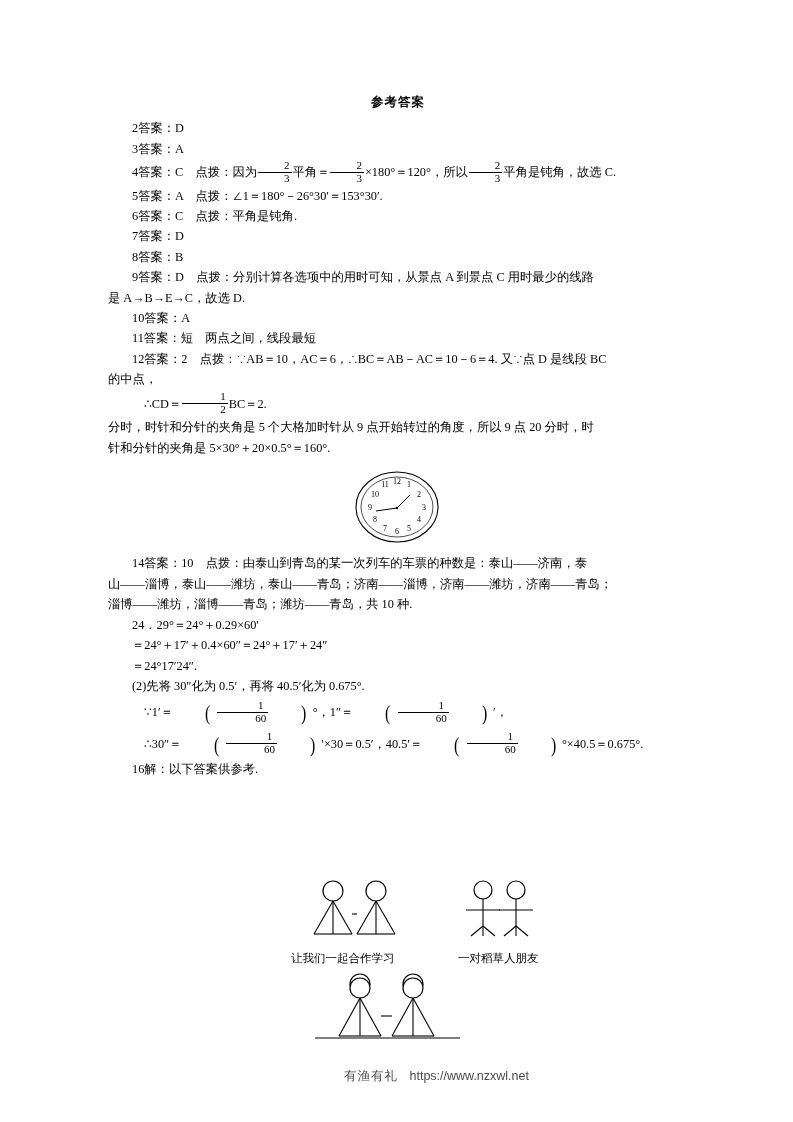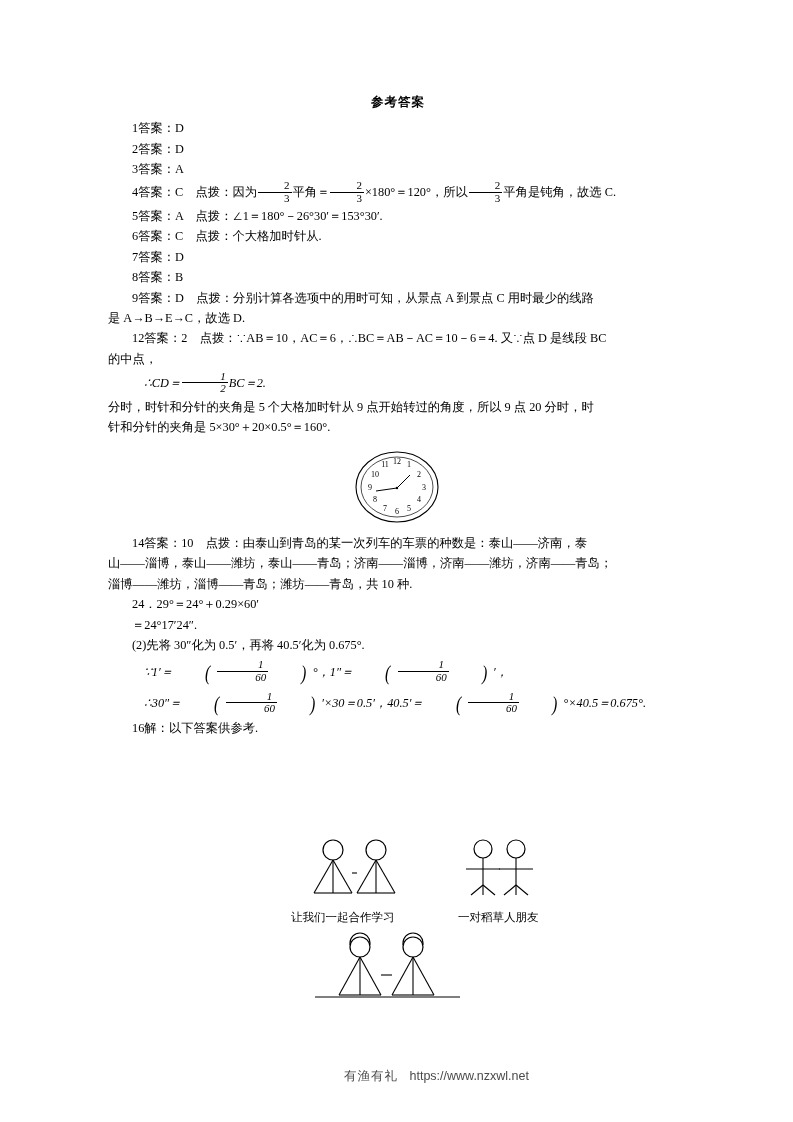--- a/index.html
+++ b/index.html
@@ -32,21 +32,21 @@
     font-size: 12.5px;
     font-weight: bold;
     margin: 0 0 7px 0;
     letter-spacing: 1px;
   }
   .p {
     margin: 0 0 0.5px 0;
     text-indent: 0;
   }
   .p.ind { text-indent: 24px; }
-  .p.ind2 { text-indent: 36px; font-style: italic; }
+  .p.ind2 { text-indent: 36px; }
 
   
   .frac {
     display: inline-block;
     vertical-align: -0.48em;
     text-align: center;
     font-size: 11px;
     line-height: 1.04;
     margin: 0 1px;
   }
@@ -101,34 +101,35 @@
   .footer .cn { letter-spacing: 1px; }
 </style>
 </head>
 <body>
 
 <div class="page">
   <div class="content">
 
     <div class="title">参考答案</div>
 
-    <div class="p ind">1答案：D</div>
     <div class="p ind">2答案：D</div>
     <div class="p ind">3答案：A</div>
 
     <div class="p ind" style="line-height:2.1;">
       <span>4答案：C　点拨：因为</span><span class="frac"><span class="num">2</span><span class="den">3</span></span><span>平角＝</span><span class="frac"><span class="num">2</span><span class="den">3</span></span><span>×180°＝120°，所以</span><span class="frac"><span class="num">2</span><span class="den">3</span></span><span>平角是钝角，故选 C.</span>
     </div>
 
     <div class="p ind">5答案：A　点拨：∠1＝180°－26°30′＝153°30′.</div>
-    <div class="p ind">6答案：C　点拨：个大格加时针从.</div>
+    <div class="p ind">6答案：C　点拨：平角是钝角.</div>
     <div class="p ind">7答案：D</div>
     <div class="p ind">8答案：B</div>
     <div class="p ind">9答案：D　点拨：分别计算各选项中的用时可知，从景点 A 到景点 C 用时最少的线路</div>
     <div class="p">是 A→B→E→C，故选 D.</div>
+    <div class="p ind">10答案：A</div>
+    <div class="p ind">11答案：短　两点之间，线段最短</div>
     <div class="p ind">12答案：2　点拨：∵AB＝10，AC＝6，∴BC＝AB－AC＝10－6＝4. 又∵点 D 是线段 BC</div>
     <div class="p">的中点，</div>
 
     <div class="p ind2" style="line-height:2.2;">
       <span>∴CD＝</span><span class="frac"><span class="num">1</span><span class="den">2</span></span><span>BC＝2.</span>
     </div>
 
     <div class="p">分时，时针和分针的夹角是 5 个大格加时针从 9 点开始转过的角度，所以 9 点 20 分时，时</div>
     <div class="p">针和分针的夹角是 5×30°＋20×0.5°＝160°.</div>
 
@@ -154,20 +155,21 @@
           <circle cx="43" cy="44" r="1.2" fill="#000"></circle>
         </svg>
       </div>
     </div>
 
     <div class="p ind">14答案：10　点拨：由泰山到青岛的某一次列车的车票的种数是：泰山——济南，泰</div>
     <div class="p">山——淄博，泰山——潍坊，泰山——青岛；济南——淄博，济南——潍坊，济南——青岛；</div>
     <div class="p">淄博——潍坊，淄博——青岛；潍坊——青岛，共 10 种.</div>
 
     <div class="p ind">24．29°＝24°＋0.29×60′</div>
+    <div class="p ind">＝24°＋17′＋0.4×60″＝24°＋17′＋24″</div>
     <div class="p ind">＝24°17′24″.</div>
     <div class="p ind">(2)先将 30″化为 0.5′，再将 40.5′化为 0.675°.</div>
 
     <div class="p ind2" style="line-height:2.5;">
       <span>∵1′＝</span><span class="bigparen">(</span><span class="frac"><span class="num">1</span><span class="den">60</span></span><span class="bigparen">)</span><span>°，1″＝</span><span class="bigparen">(</span><span class="frac"><span class="num">1</span><span class="den">60</span></span><span class="bigparen">)</span><span>′，</span>
     </div>
 
     <div class="p ind2" style="line-height:2.5;">
       <span>∴30″＝</span><span class="bigparen">(</span><span class="frac"><span class="num">1</span><span class="den">60</span></span><span class="bigparen">)</span><span>′×30＝0.5′，40.5′＝</span><span class="bigparen">(</span><span class="frac"><span class="num">1</span><span class="den">60</span></span><span class="bigparen">)</span><span>°×40.5＝0.675°.</span>
     </div>

